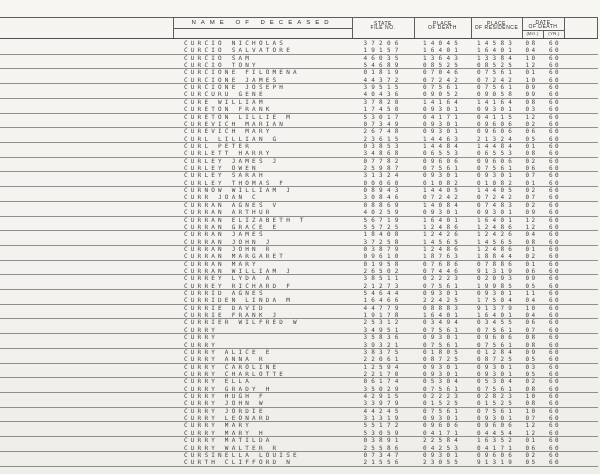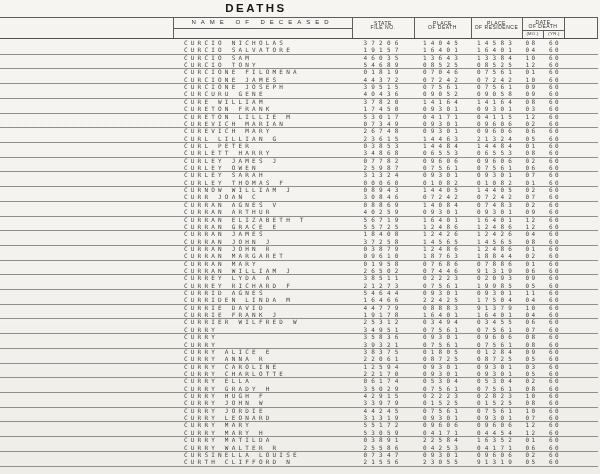--- a/index.html
+++ b/index.html
@@ -25,21 +25,20 @@
   .c-res{left:471px;width:51px;text-align:center;letter-spacing:4.2px;}
   .c-mo{left:520px;width:23px;text-align:center;letter-spacing:2.5px;}
   .c-yr{left:544px;width:22px;text-align:center;letter-spacing:2.5px;}
   .rowsep{position:absolute;left:0;width:598px;height:1px;background:#7d7d7d;opacity:0.85;}
 </style>
 </head>
 <body>
 
 <div id="page">
 
-  <div class="title">DEATHS</div>
 
   <div class="hline" style="top:17px;left:0;width:598px;"></div>
   <div class="hline" style="top:38px;left:0;width:598px;background:#4f4f4f;"></div>
 
   <div class="vline" style="top:17px;left:173px;height:21px;"></div>
   <div class="vline" style="top:17px;left:352px;height:21px;"></div>
   <div class="vline" style="top:17px;left:414px;height:21px;"></div>
   <div class="vline" style="top:17px;left:471px;height:21px;"></div>
   <div class="vline" style="top:17px;left:522px;height:21px;"></div>
   <div class="vline" style="top:30px;left:543px;height:8px;"></div>

